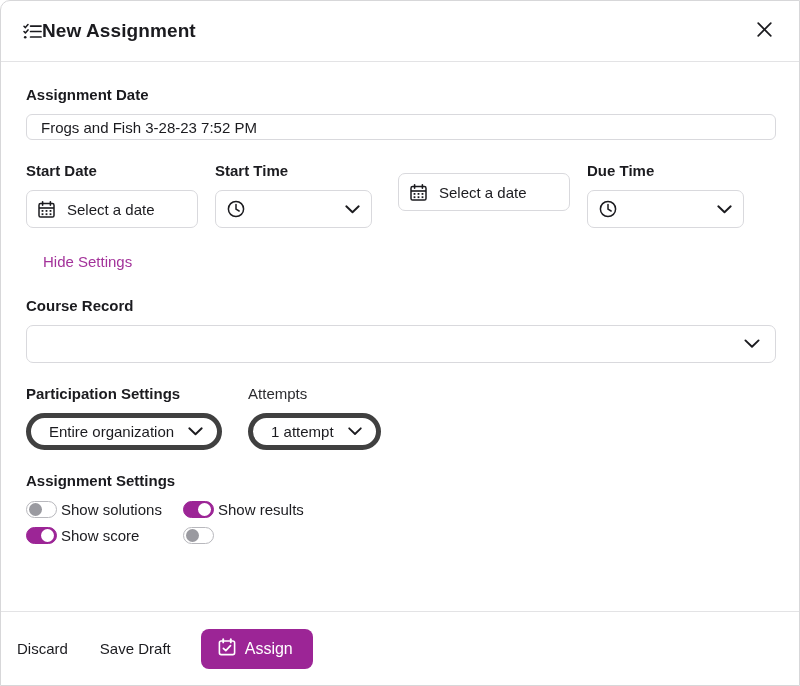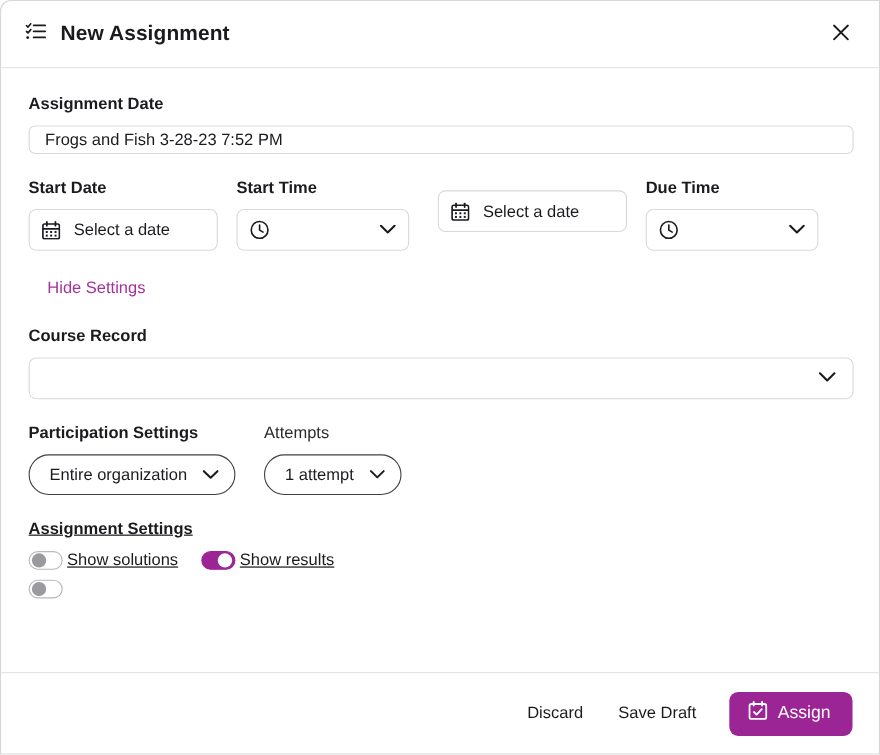--- a/index.html
+++ b/index.html
@@ -29,21 +29,21 @@
   .modal-header {
     height: 61px;
     flex: 0 0 61px;
     border-bottom: 1px solid #e3e3e5;
     display: flex;
     align-items: center;
     padding: 0 20px 0 22px;
   }
   .header-left {
     display: flex;
-    gap: 13px;
+    align-items: center;
     flex: 1;
   }
   .header-title {
     font-size: 19px;
     font-weight: bold;
     color: #1b1b1f;
     letter-spacing: 0.1px;
   }
   .checklist-icon { width: 19px; height: 17px; display: block; }
   .close-btn {
@@ -143,37 +143,37 @@
     cursor: pointer;
   }
   .select-wide .sel-value { flex: 1; font-size: 15px; color: #1b1b1f; }
 
   
   .part-row { display: flex; margin-top: 22px; }
   .part-col { margin-right: 26px; }
   .select-pill {
     height: 37px;
     margin-top: 11px;
-    border: 1px solid #404040;
+    border: 5px solid #404040;
     border-radius: 19px;
     background: #fff;
     display: inline-flex;
     align-items: center;
     padding: 0 14px 0 18px;
     cursor: pointer;
   }
   .select-pill .pill-value {
     font-size: 15px;
     color: #1b1b1f;
     white-space: nowrap;
   }
   .select-pill .pill-chev { margin-left: 14px; display: flex; align-items: center; }
 
   
-  .assign-settings { margin-top: 22px; text-decoration: underline; }
+  .assign-settings { margin-top: 22px; }
   .toggle-grid {
     margin-top: 12px;
     display: grid;
     grid-template-columns: 157px auto;
     row-gap: 9px;
   }
   .toggle-item {
     display: flex;
     align-items: center;
     gap: 4px;
@@ -204,21 +204,21 @@
   .toggle.off .knob { background: #9a9aa0; left: 2px; }
   .toggle.on .knob { background: #ffffff; right: 2px; }
   .toggle-label { font-size: 15px; color: #1b1b1f; white-space: nowrap; }
 
   
   .modal-footer {
     flex: 0 0 74px;
     border-top: 1px solid #e3e3e5;
     display: flex;
     align-items: center;
-    justify-content: flex-end;
+    justify-content: flex-start;
     padding-right: 24px;
     gap: 0;
   }
   .btn-text {
     font-family: "Liberation Sans", sans-serif;
     font-size: 15px;
     color: #1b1b1f;
     background: none;
     border: none;
     cursor: pointer;
@@ -415,20 +415,26 @@
           <span class="toggle-label">Show solutions</span>
         </div>
 
         <div class="toggle-item">
           <span class="toggle on">
               <span class="knob"></span>
             </span>
           <span class="toggle-label">Show results</span>
         </div>
 
+        <div class="toggle-item">
+          <span class="toggle on">
+              <span class="knob"></span>
+            </span>
+          <span class="toggle-label">Show score</span>
+        </div>
 
         <div class="toggle-item">
           <span class="toggle off">
               <span class="knob"></span>
             </span>
         </div>
 
       </div>
     </div>
 

